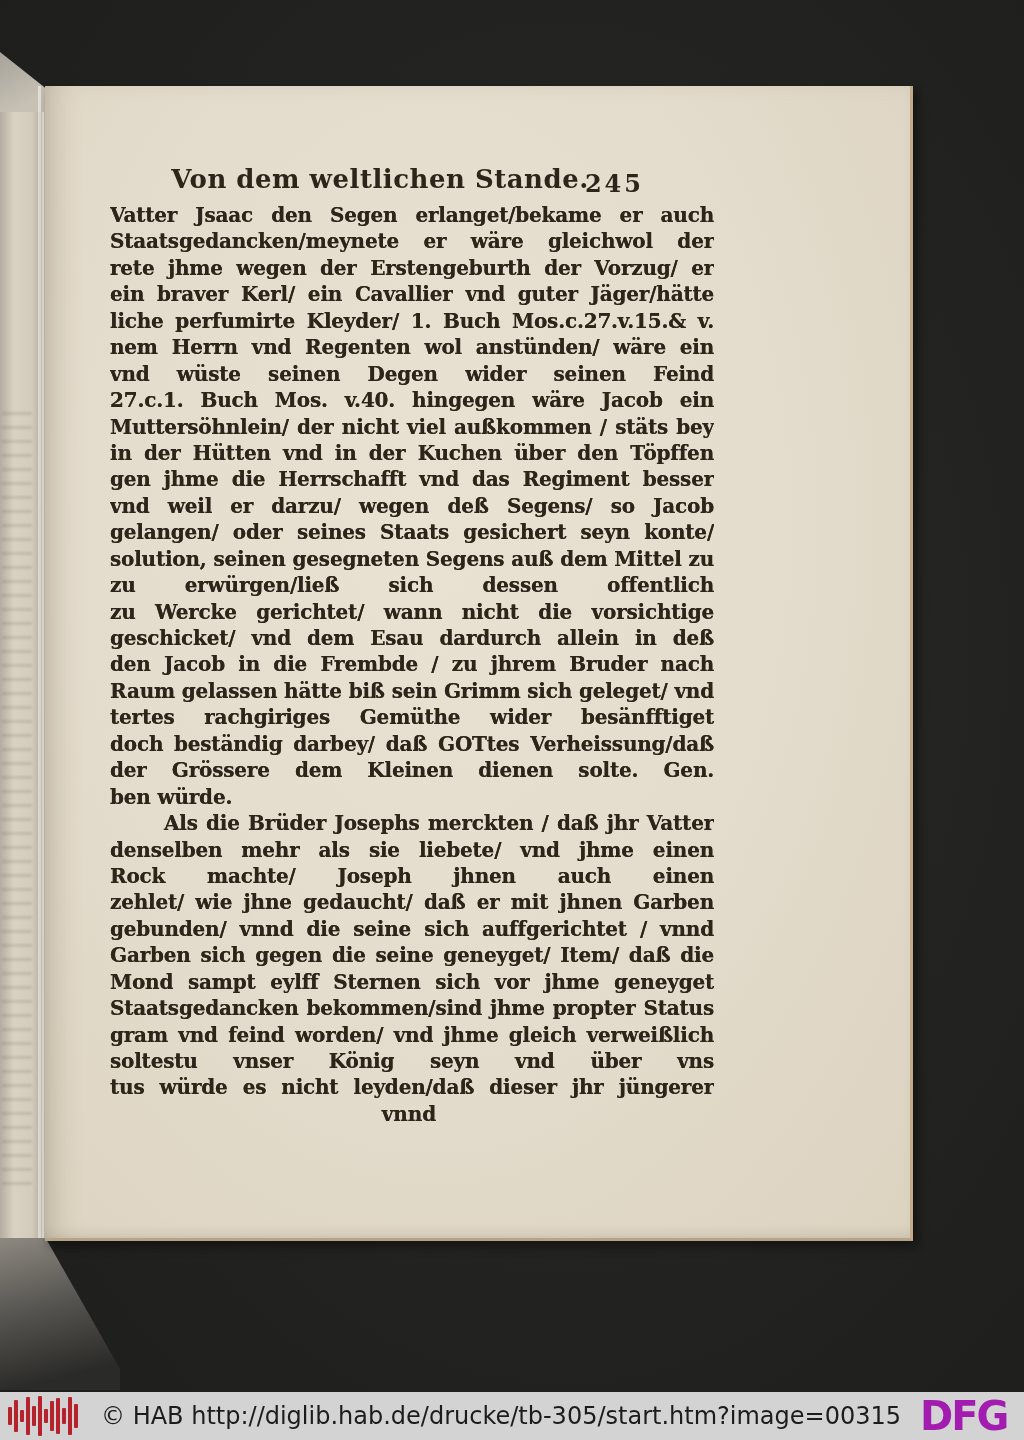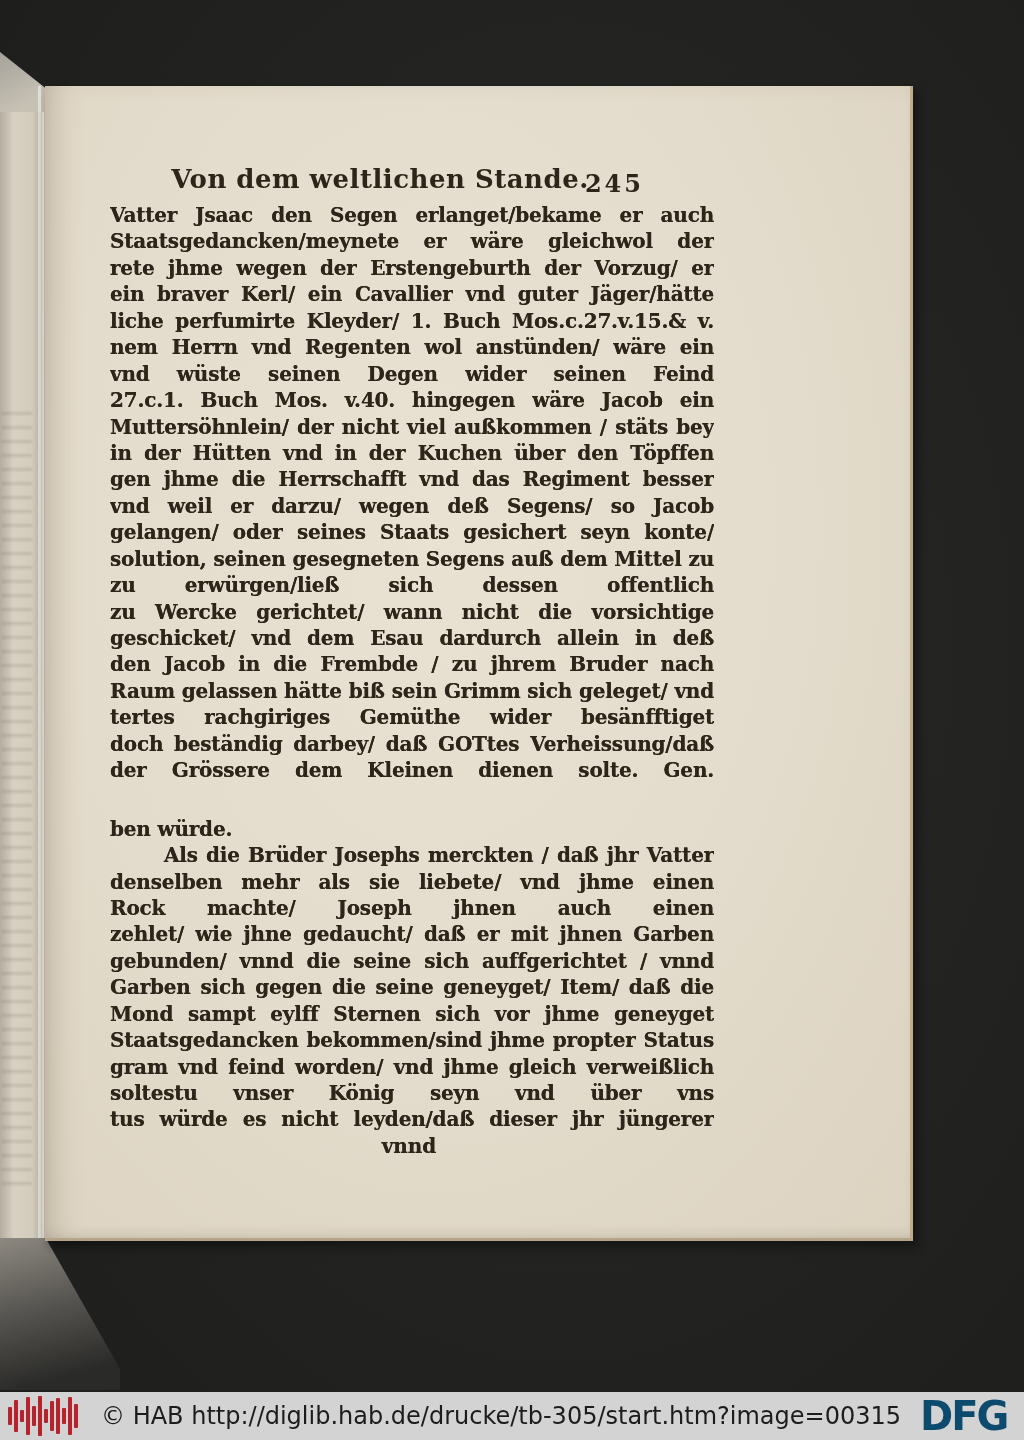--- a/index.html
+++ b/index.html
@@ -58,21 +58,21 @@
     position:absolute;right:70px;top:5px;
     font-size:24px;font-weight:bold;letter-spacing:3px;
   }
   .body-text{margin-top:0;}
   .line{
     font-size:20px;font-weight:bold;letter-spacing:-.2px;
     line-height:26.45px;height:26.45px;overflow:hidden;
     text-align:justify;text-align-last:justify;
     text-shadow:0 0 .5px rgba(45,37,25,.85);
   }
-  .line.left{text-align-last:left;margin-top:32px;}
+  .line.left{text-align-last:left;}
   .line.indent{text-indent:54px;}
   .catchword{
     font-size:20px;font-weight:bold;line-height:26.45px;
     text-align:center;padding-right:6px;
     text-shadow:0 0 .5px rgba(45,37,25,.85);
   }
   
   .footer-bar{
     position:absolute;left:0;bottom:0;width:1024px;height:48px;
     background:#d3d3d3;display:flex;align-items:center;
@@ -83,21 +83,21 @@
     width:92px;display:flex;align-items:center;justify-content:flex-start;
     gap:2px;height:44px;padding-left:8px;box-sizing:border-box;
   }
   .hab-bar{width:4px;background:#b5232d;border-radius:1px;}
   .copyright{
     flex:1;text-align:center;font-size:24px;color:#1c1c1c;
     letter-spacing:0;padding-right:10px;
   }
   .dfg-logo{
     width:104px;text-align:left;font-size:40px;font-weight:bold;
-    color:#0c4a6e;letter-spacing:-2px;box-sizing:border-box;
+    color:#a21caf;letter-spacing:-2px;box-sizing:border-box;
   }
 </style>
 </head>
 <body>
 
 <div class="scan-bg"></div>
 
 <div class="edge-wedge-top"></div>
 <div class="edge-strip">
   <div class="edge-ghost-text"></div>

